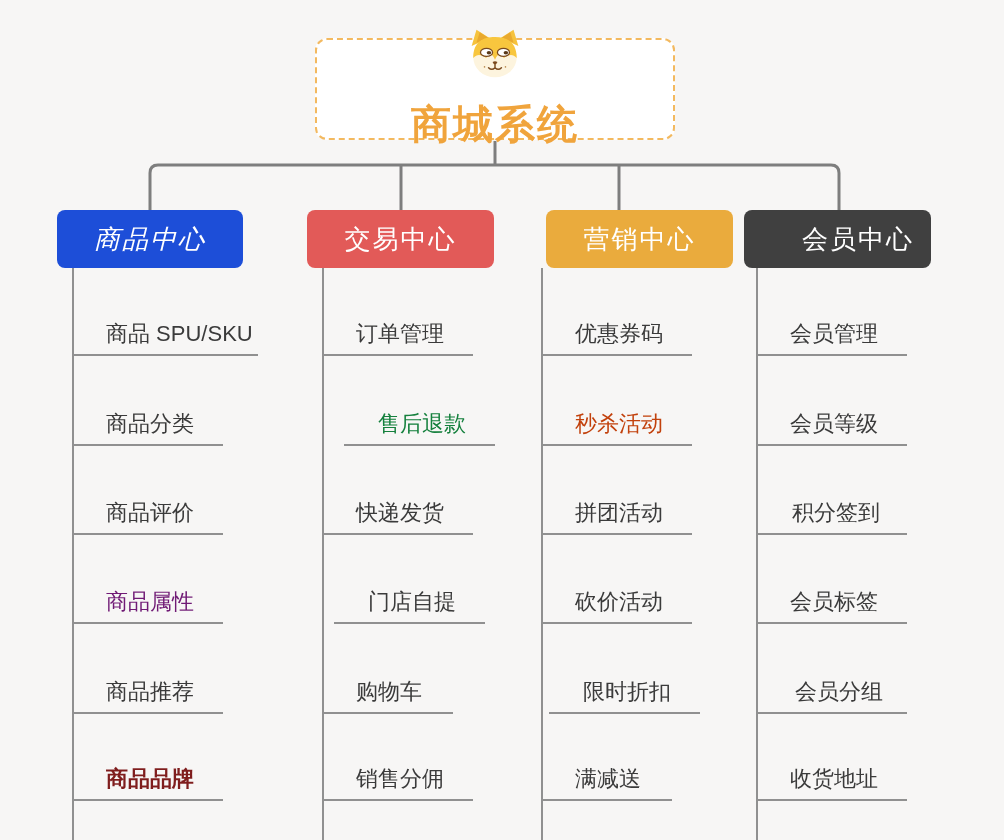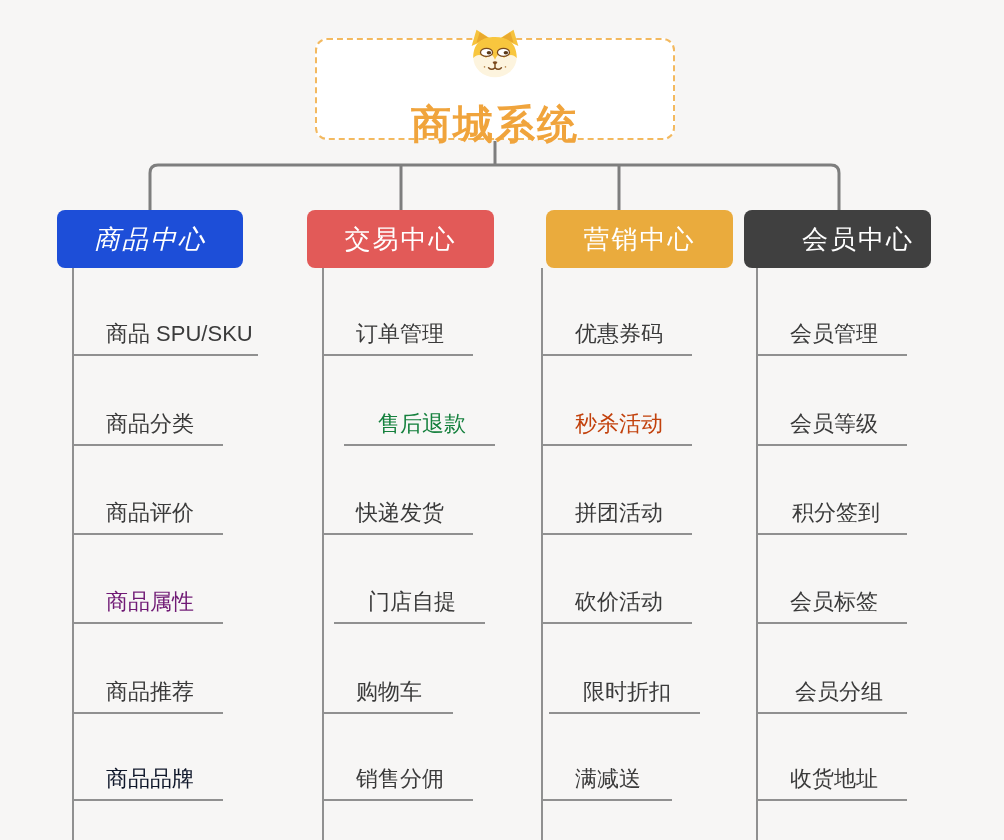--- a/index.html
+++ b/index.html
@@ -93,21 +93,21 @@
 <div class="trunk t0" style="background: rgb(144, 144, 144);"></div>
 <div class="trunk t1" style="background: rgb(144, 144, 144);"></div>
 <div class="trunk t2" style="background: rgb(144, 144, 144);"></div>
 <div class="trunk t3" style="background: rgb(144, 144, 144);"></div>
 
 <div class="child-item" style="left: 72px; top: 310px; width: 186px; border-bottom-color: rgb(144, 144, 144); color: rgb(59, 59, 59);">商品 SPU/SKU</div>
 <div class="child-item" style="left: 72px; top: 400px; width: 151px; border-bottom-color: rgb(144, 144, 144); color: rgb(59, 59, 59);">商品分类</div>
 <div class="child-item" style="left: 72px; top: 489px; width: 151px; border-bottom-color: rgb(144, 144, 144); color: rgb(59, 59, 59);">商品评价</div>
 <div class="child-item" style="left: 72px; top: 578px; width: 151px; border-bottom-color: rgb(144, 144, 144); color: #701a75;">商品属性</div>
 <div class="child-item" style="left: 72px; top: 668px; width: 151px; border-bottom-color: rgb(144, 144, 144); color: rgb(59, 59, 59);">商品推荐</div>
-<div class="child-item" style="left: 72px; top: 755px; width: 151px; border-bottom-color: rgb(144, 144, 144); color: #0f172a;">商品品牌</div>
+<div class="child-item" style="left: 72px; top: 755px; width: 151px; border-bottom-color: rgb(144, 144, 144); color: #7f1d1d; font-weight: bold;">商品品牌</div>
 
 <div class="child-item" style="left: 322px; top: 310px; width: 151px; border-bottom-color: rgb(144, 144, 144); color: rgb(59, 59, 59);">订单管理</div>
 <div class="child-item" style="left: 328px; top: 400px; width: 151px; border-bottom-color: rgb(144, 144, 144); color: #15803d; margin-left: 16px;">售后退款</div>
 <div class="child-item" style="left: 322px; top: 489px; width: 151px; border-bottom-color: rgb(144, 144, 144); color: rgb(59, 59, 59);">快递发货</div>
 <div class="child-item" style="left: 322px; top: 578px; width: 151px; border-bottom-color: rgb(144, 144, 144); color: rgb(59, 59, 59); margin-left: 12px;">门店自提</div>
 <div class="child-item" style="left: 322px; top: 668px; width: 131px; border-bottom-color: rgb(144, 144, 144); color: rgb(59, 59, 59);">购物车</div>
 <div class="child-item" style="left: 322px; top: 755px; width: 151px; border-bottom-color: rgb(144, 144, 144); color: rgb(59, 59, 59);">销售分佣</div>
 
 <div class="child-item" style="left: 541px; top: 310px; width: 151px; border-bottom-color: rgb(144, 144, 144); color: rgb(59, 59, 59);">优惠券码</div>
 <div class="child-item" style="left: 541px; top: 400px; width: 151px; border-bottom-color: rgb(144, 144, 144); color: #c2410c;">秒杀活动</div>

